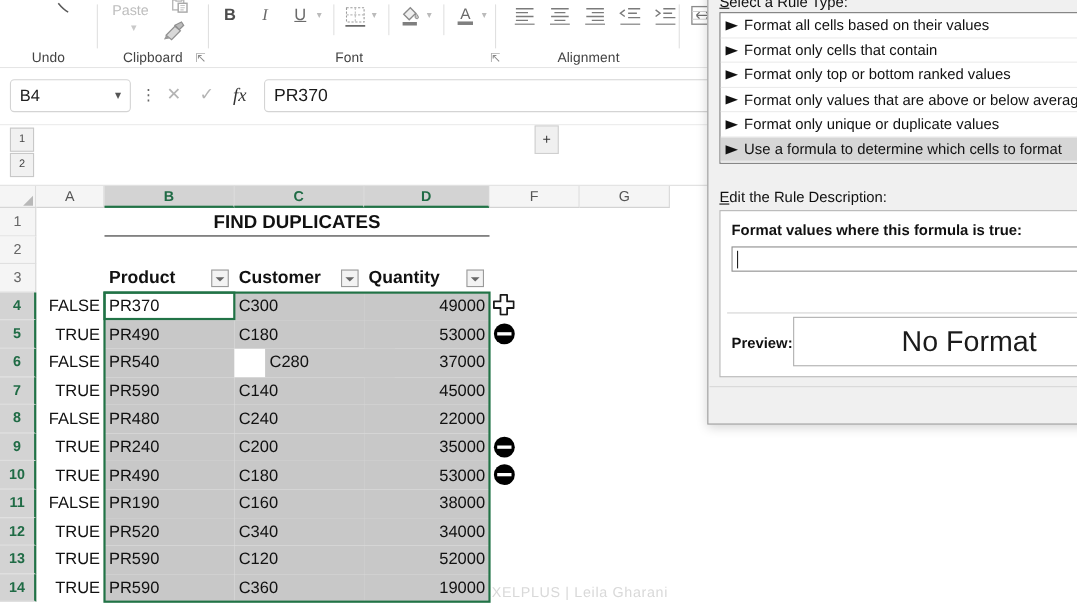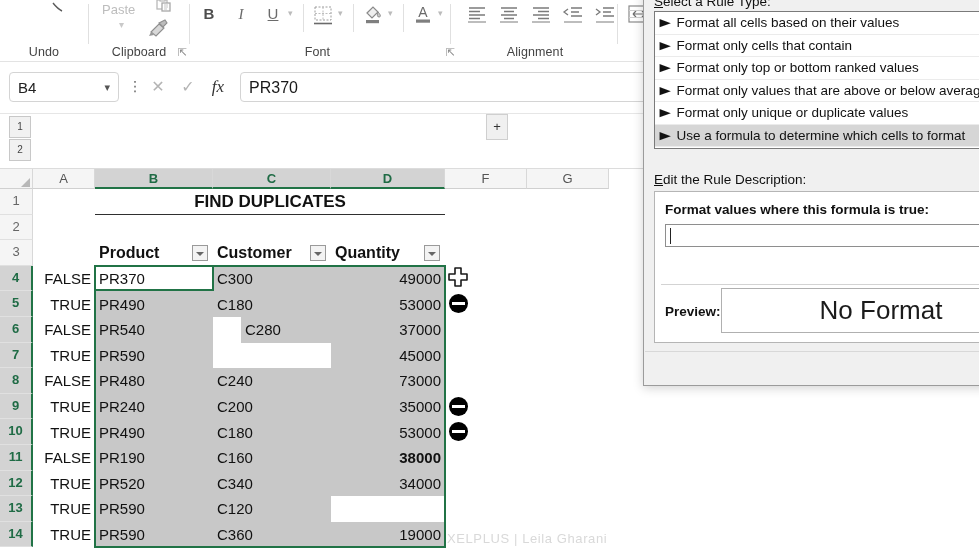--- a/index.html
+++ b/index.html
@@ -429,46 +429,48 @@
         <div class="cell shaded" style="left: 62px; top: 102.4px; width: 118px; height: 25.6px;">PR490</div>
         <div class="cell shaded" style="left: 180px; top: 102.4px; width: 118px; height: 25.6px;">C180</div>
         <div class="cell shaded r" style="left: 298px; top: 102.4px; width: 114px; height: 25.6px;">53000</div>
         <div class="dupmark" style="left: 416px; top: 105.4px;"></div>
         <div class="cell r" style="left: 0px; top: 128px; width: 62px; height: 25.6px;">FALSE</div>
         <div class="cell shaded" style="left: 62px; top: 128px; width: 118px; height: 25.6px;">PR540</div>
         <div class="cell shaded" style="left: 164px; top: 128px; width: 118px; height: 25.6px; margin-left: 44px;">C280</div>
         <div class="cell shaded r" style="left: 298px; top: 128px; width: 114px; height: 25.6px;">37000</div>
         <div class="cell r" style="left: 0px; top: 153.6px; width: 62px; height: 25.6px;">TRUE</div>
         <div class="cell shaded" style="left: 62px; top: 153.6px; width: 118px; height: 25.6px;">PR590</div>
+        <div class="cell shaded" style="left: 180px; top: 153.6px; width: 118px; height: 25.6px;">C140</div>
         <div class="cell shaded r" style="left: 298px; top: 153.6px; width: 114px; height: 25.6px;">45000</div>
         <div class="cell r" style="left: 0px; top: 179.2px; width: 62px; height: 25.6px;">FALSE</div>
         <div class="cell shaded" style="left: 62px; top: 179.2px; width: 118px; height: 25.6px;">PR480</div>
         <div class="cell shaded" style="left: 180px; top: 179.2px; width: 118px; height: 25.6px;">C240</div>
-        <div class="cell shaded r" style="left: 298px; top: 179.2px; width: 114px; height: 25.6px;">73000</div>
+        <div class="cell shaded r" style="left: 298px; top: 179.2px; width: 114px; height: 25.6px;">22000</div>
         <div class="cell r" style="left: 0px; top: 204.8px; width: 62px; height: 25.6px;">TRUE</div>
         <div class="cell shaded" style="left: 62px; top: 204.8px; width: 118px; height: 25.6px;">PR240</div>
         <div class="cell shaded" style="left: 180px; top: 204.8px; width: 118px; height: 25.6px;">C200</div>
         <div class="cell shaded r" style="left: 298px; top: 204.8px; width: 114px; height: 25.6px;">35000</div>
         <div class="dupmark" style="left: 416px; top: 207.8px;"></div>
         <div class="cell r" style="left: 0px; top: 230.4px; width: 62px; height: 25.6px;">TRUE</div>
         <div class="cell shaded" style="left: 62px; top: 230.4px; width: 118px; height: 25.6px;">PR490</div>
         <div class="cell shaded" style="left: 180px; top: 230.4px; width: 118px; height: 25.6px;">C180</div>
         <div class="cell shaded r" style="left: 298px; top: 230.4px; width: 114px; height: 25.6px;">53000</div>
         <div class="dupmark" style="left: 416px; top: 233.4px;"></div>
         <div class="cell r" style="left: 0px; top: 256px; width: 62px; height: 25.6px;">FALSE</div>
         <div class="cell shaded" style="left: 62px; top: 256px; width: 118px; height: 25.6px;">PR190</div>
         <div class="cell shaded" style="left: 180px; top: 256px; width: 118px; height: 25.6px; text-align: right;">C160</div>
-        <div class="cell shaded r" style="left: 298px; top: 256px; width: 114px; height: 25.6px; font-weight: bold;">38000</div>
+        <div class="cell shaded r" style="left: 298px; top: 256px; width: 114px; height: 25.6px;">38000</div>
         <div class="cell r" style="left: 0px; top: 281.6px; width: 62px; height: 25.6px;">TRUE</div>
         <div class="cell shaded" style="left: 62px; top: 281.6px; width: 118px; height: 25.6px;">PR520</div>
         <div class="cell shaded" style="left: 180px; top: 281.6px; width: 118px; height: 25.6px;">C340</div>
         <div class="cell shaded r" style="left: 298px; top: 281.6px; width: 114px; height: 25.6px;">34000</div>
         <div class="cell r" style="left: 0px; top: 307.2px; width: 62px; height: 25.6px;">TRUE</div>
         <div class="cell shaded" style="left: 62px; top: 307.2px; width: 118px; height: 25.6px;">PR590</div>
         <div class="cell shaded" style="left: 180px; top: 307.2px; width: 118px; height: 25.6px;">C120</div>
+        <div class="cell shaded r" style="left: 298px; top: 307.2px; width: 114px; height: 25.6px;">52000</div>
         <div class="cell r" style="left: 0px; top: 332.8px; width: 62px; height: 25.6px;">TRUE</div>
         <div class="cell shaded" style="left: 62px; top: 332.8px; width: 118px; height: 25.6px;">PR590</div>
         <div class="cell shaded" style="left: 180px; top: 332.8px; width: 118px; height: 25.6px;">C360</div>
         <div class="cell shaded r" style="left: 298px; top: 332.8px; width: 114px; height: 25.6px;">19000</div>
         <div class="selbox" style="left: 61px; top: 75.8px; width: 352px; height: 283.6px;"></div>
         <div class="activecell-box" style="left: 61px; top: 75.8px; width: 120px; height: 26.6px; background: transparent;"></div>
         <div class="pluscursor" style="left: 415px; top: 77.8px;">
           <svg width="20" height="20" viewBox="0 0 20 20">
             <path d="M7 1h6v6h6v6h-6v6H7v-6H1V7h6z" fill="#ffffff" stroke="#1a1a1a" stroke-width="1.6" stroke-linejoin="round"></path>
           </svg>

